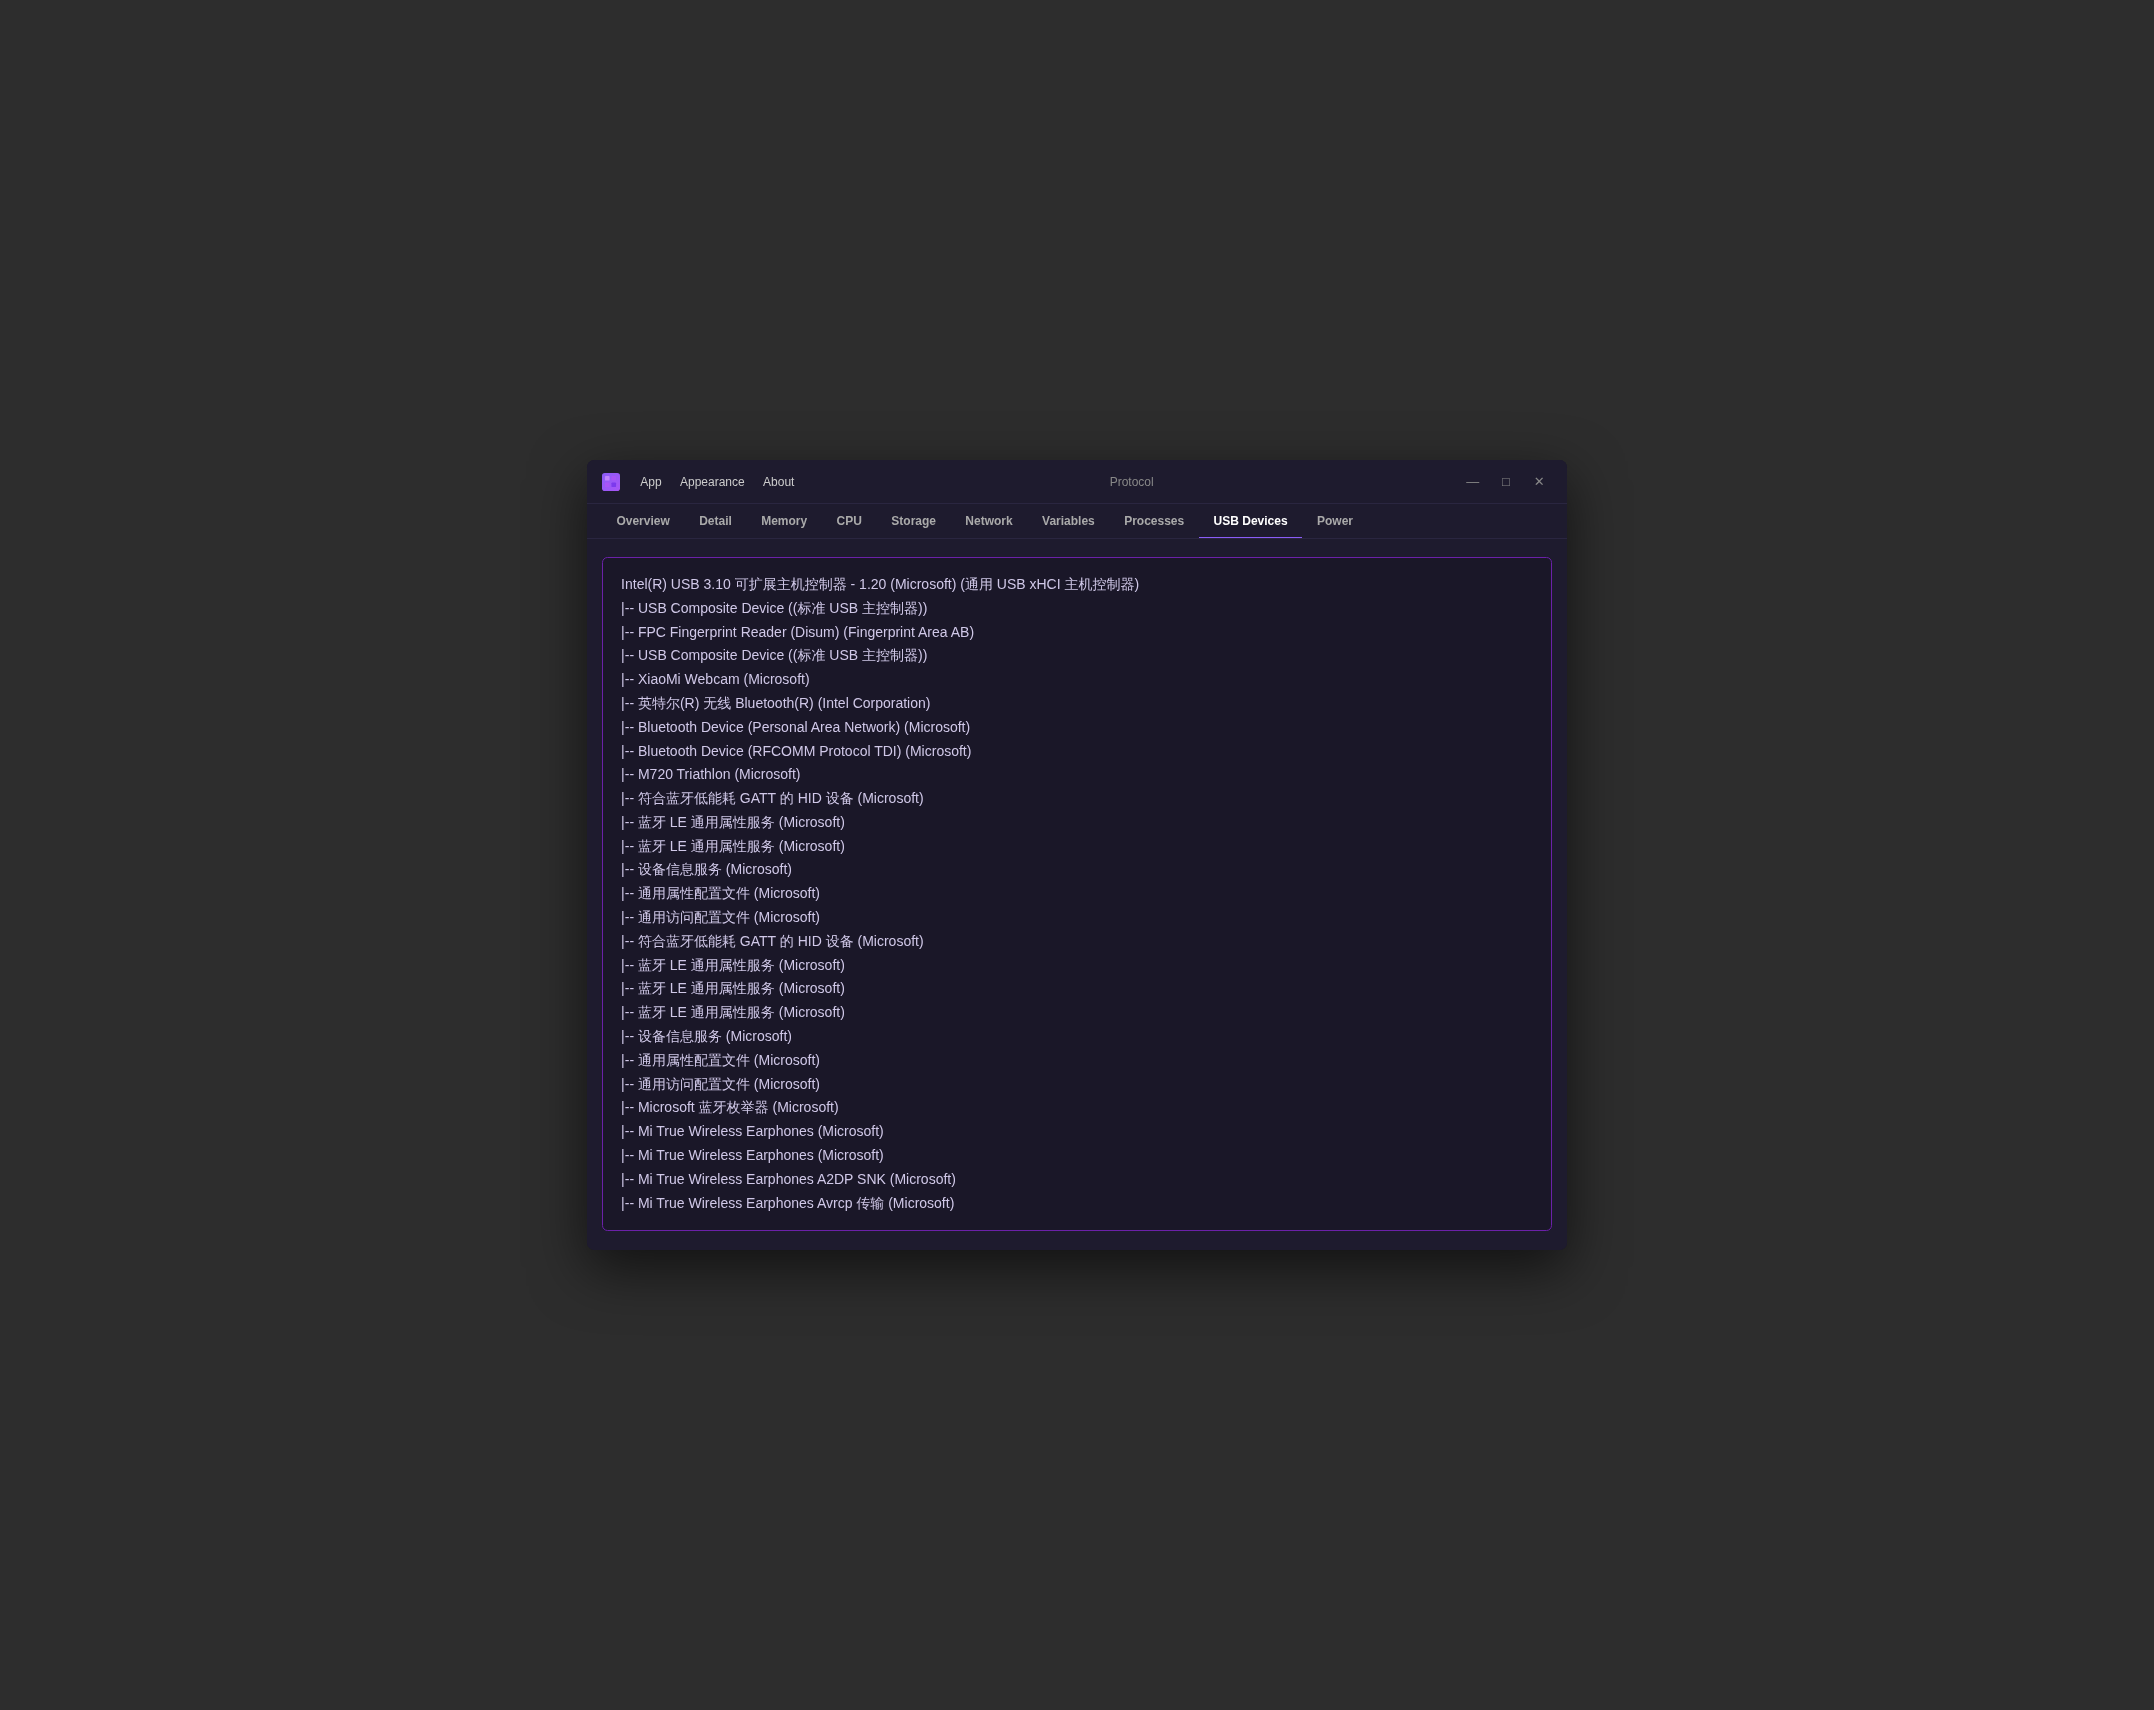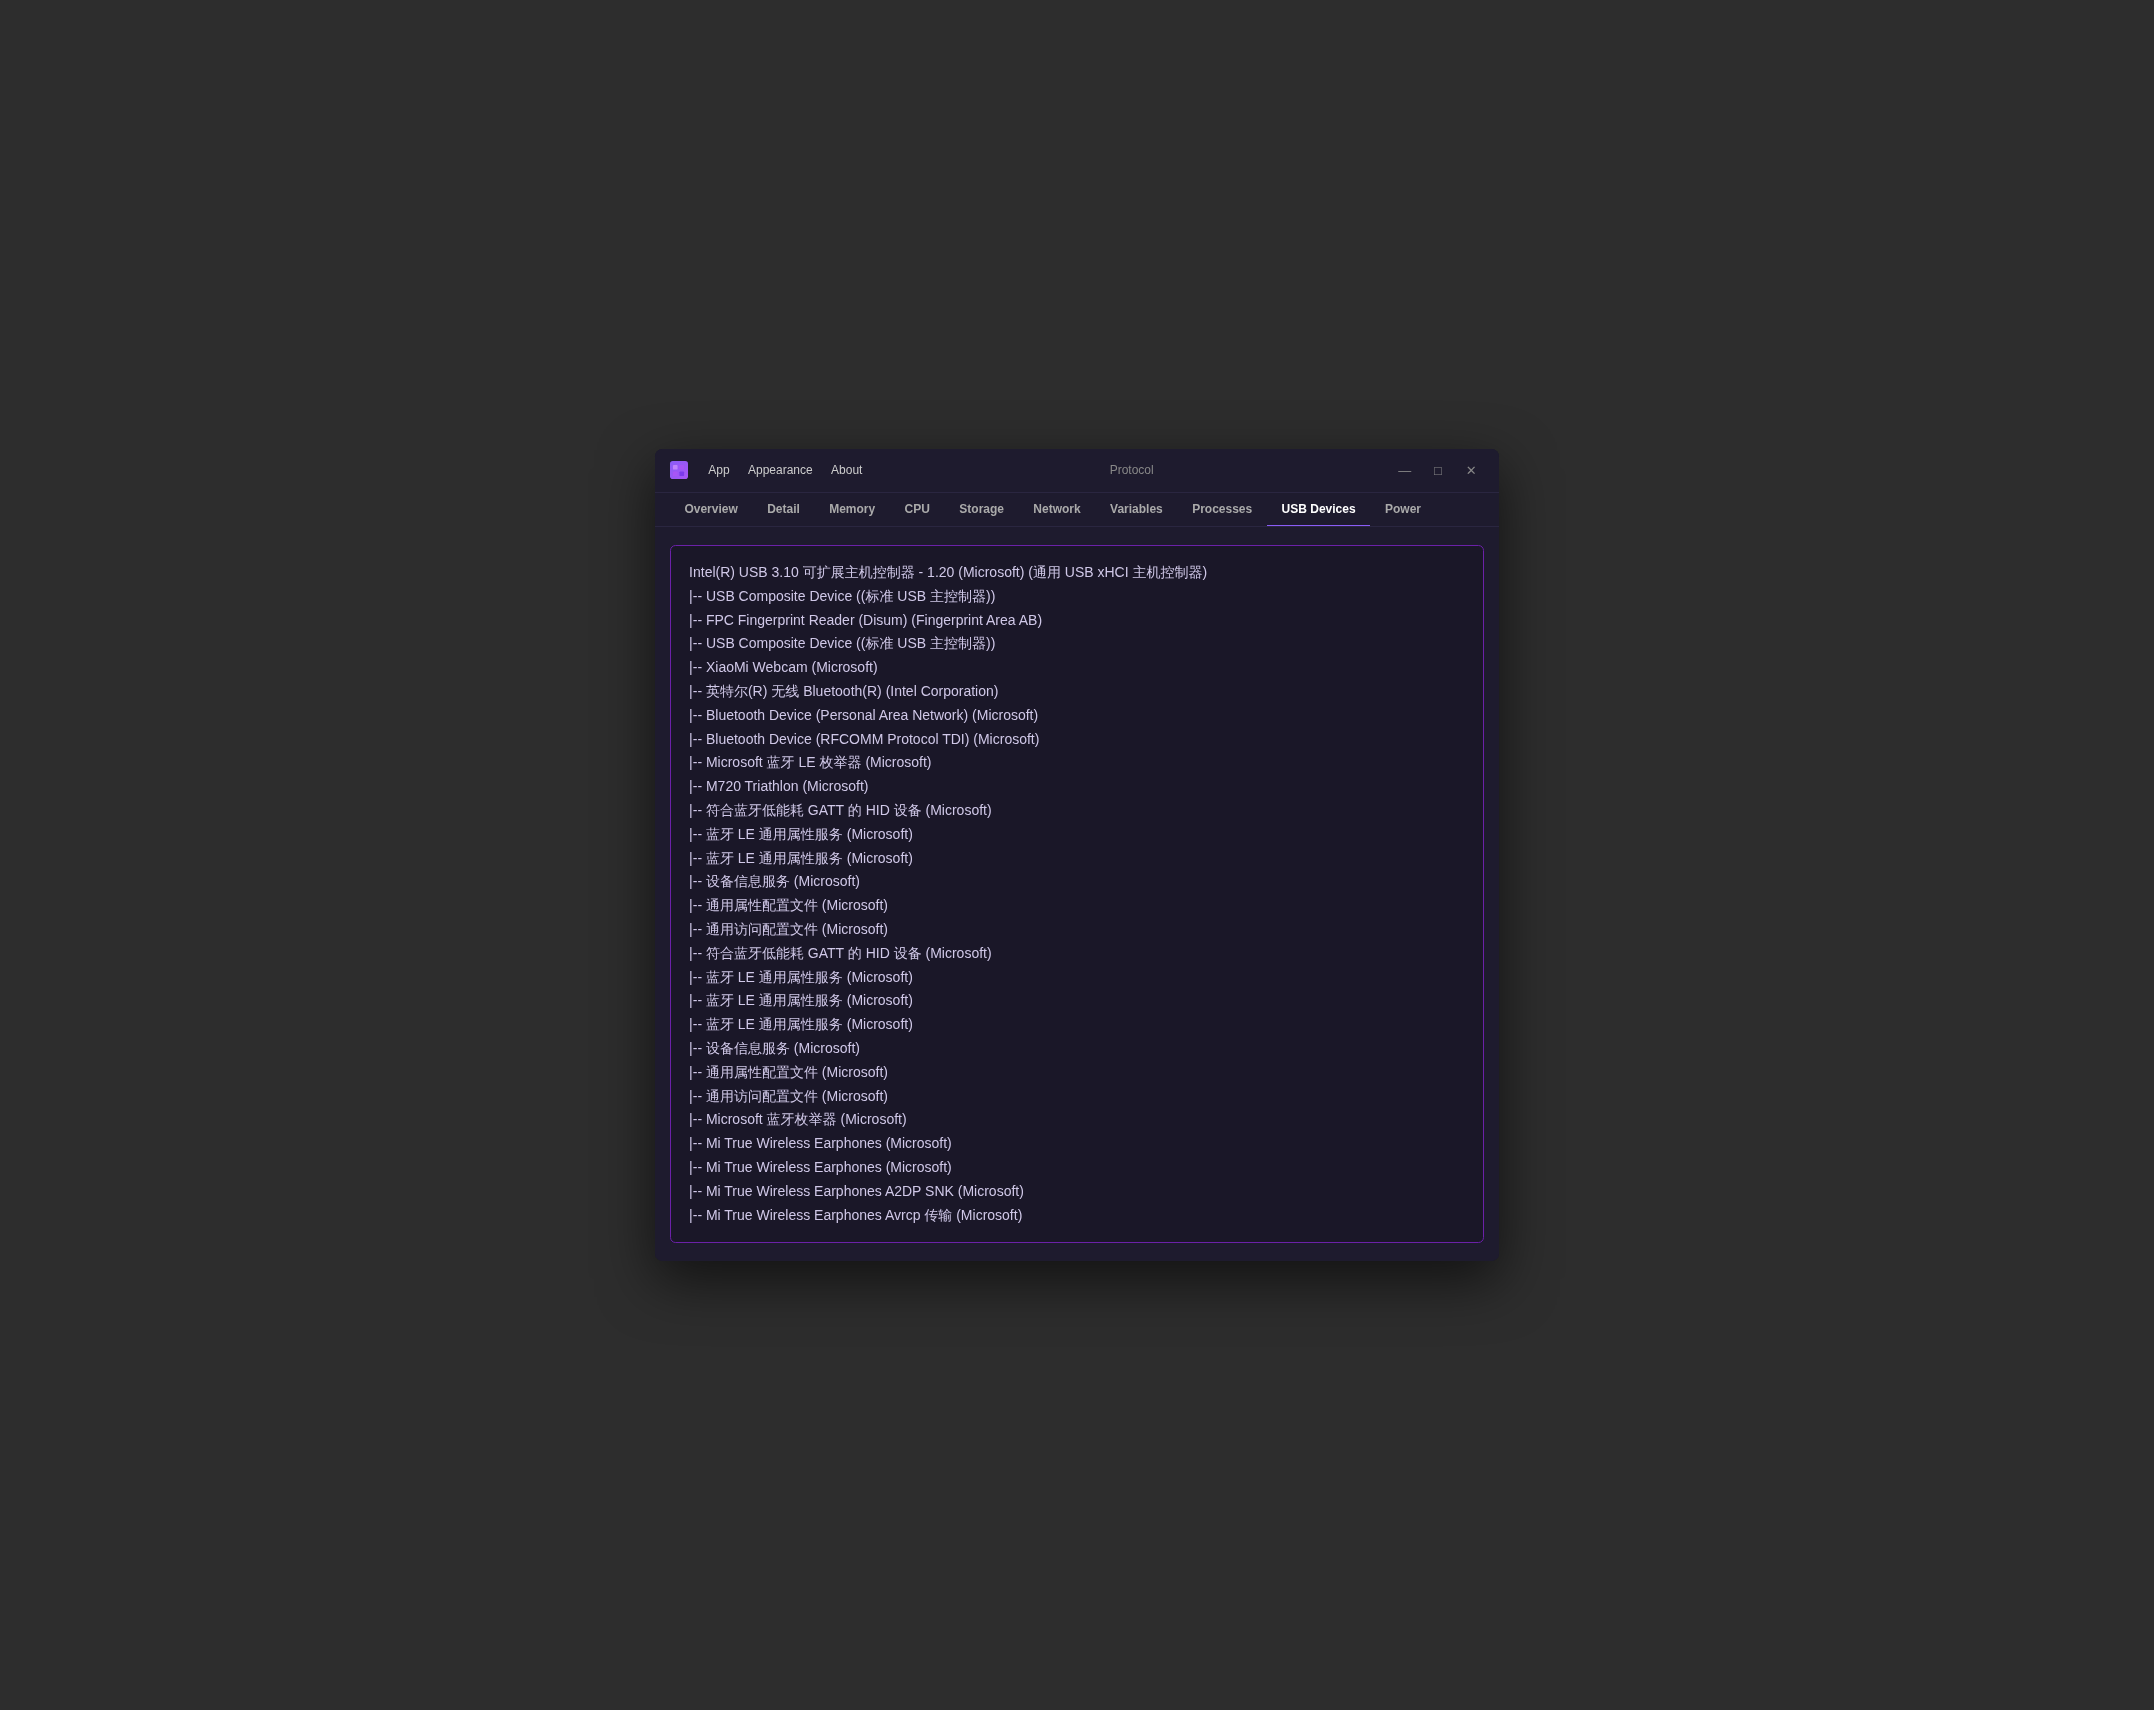--- a/index.html
+++ b/index.html
@@ -7,21 +7,21 @@
     body {
       background: #2d2d2d;
       display: flex;
       justify-content: center;
       align-items: center;
       min-height: 100vh;
       font-family: 'Segoe UI', sans-serif;
     }
 
     .window {
-      width: 844px;
+      width: 980px;
       background: #1e1b2e;
       border-radius: 7.3px;
       overflow: hidden;
       box-shadow: 0 18.4px 55px rgba(0,0,0,0.6);
     }
 
     
     .titlebar {
       background: #1e1b2e;
       display: flex;
@@ -171,21 +171,20 @@
   <div class="content">
     <div class="device-tree" id="device-tree-container">
     <div class="device-line">Intel(R) USB 3.10 可扩展主机控制器 - 1.20 (Microsoft) (通用 USB xHCI 主机控制器)</div>
         <div class="device-line">    |-- USB Composite Device ((标准 USB 主控制器))</div>
         <div class="device-line">        |-- FPC Fingerprint Reader (Disum) (Fingerprint Area AB)</div>
         <div class="device-line">    |-- USB Composite Device ((标准 USB 主控制器))</div>
         <div class="device-line">        |-- XiaoMi Webcam (Microsoft)</div>
         <div class="device-line">    |-- 英特尔(R) 无线 Bluetooth(R) (Intel Corporation)</div>
         <div class="device-line">        |-- Bluetooth Device (Personal Area Network) (Microsoft)</div>
         <div class="device-line">        |-- Bluetooth Device (RFCOMM Protocol TDI) (Microsoft)</div>
-        <div class="device-line">        |-- Microsoft 蓝牙 LE 枚举器 (Microsoft)</div>
         <div class="device-line">            |-- M720 Triathlon (Microsoft)</div>
         <div class="device-line">                |-- 符合蓝牙低能耗 GATT 的 HID 设备 (Microsoft)</div>
         <div class="device-line">                |-- 蓝牙 LE 通用属性服务 (Microsoft)</div>
         <div class="device-line">                |-- 蓝牙 LE 通用属性服务 (Microsoft)</div>
         <div class="device-line">                |-- 设备信息服务 (Microsoft)</div>
         <div class="device-line">                |-- 通用属性配置文件 (Microsoft)</div>
         <div class="device-line">                |-- 通用访问配置文件 (Microsoft)</div>
         <div class="device-line">                |-- 符合蓝牙低能耗 GATT 的 HID 设备 (Microsoft)</div>
         <div class="device-line">                |-- 蓝牙 LE 通用属性服务 (Microsoft)</div>
         <div class="device-line">                |-- 蓝牙 LE 通用属性服务 (Microsoft)</div>

